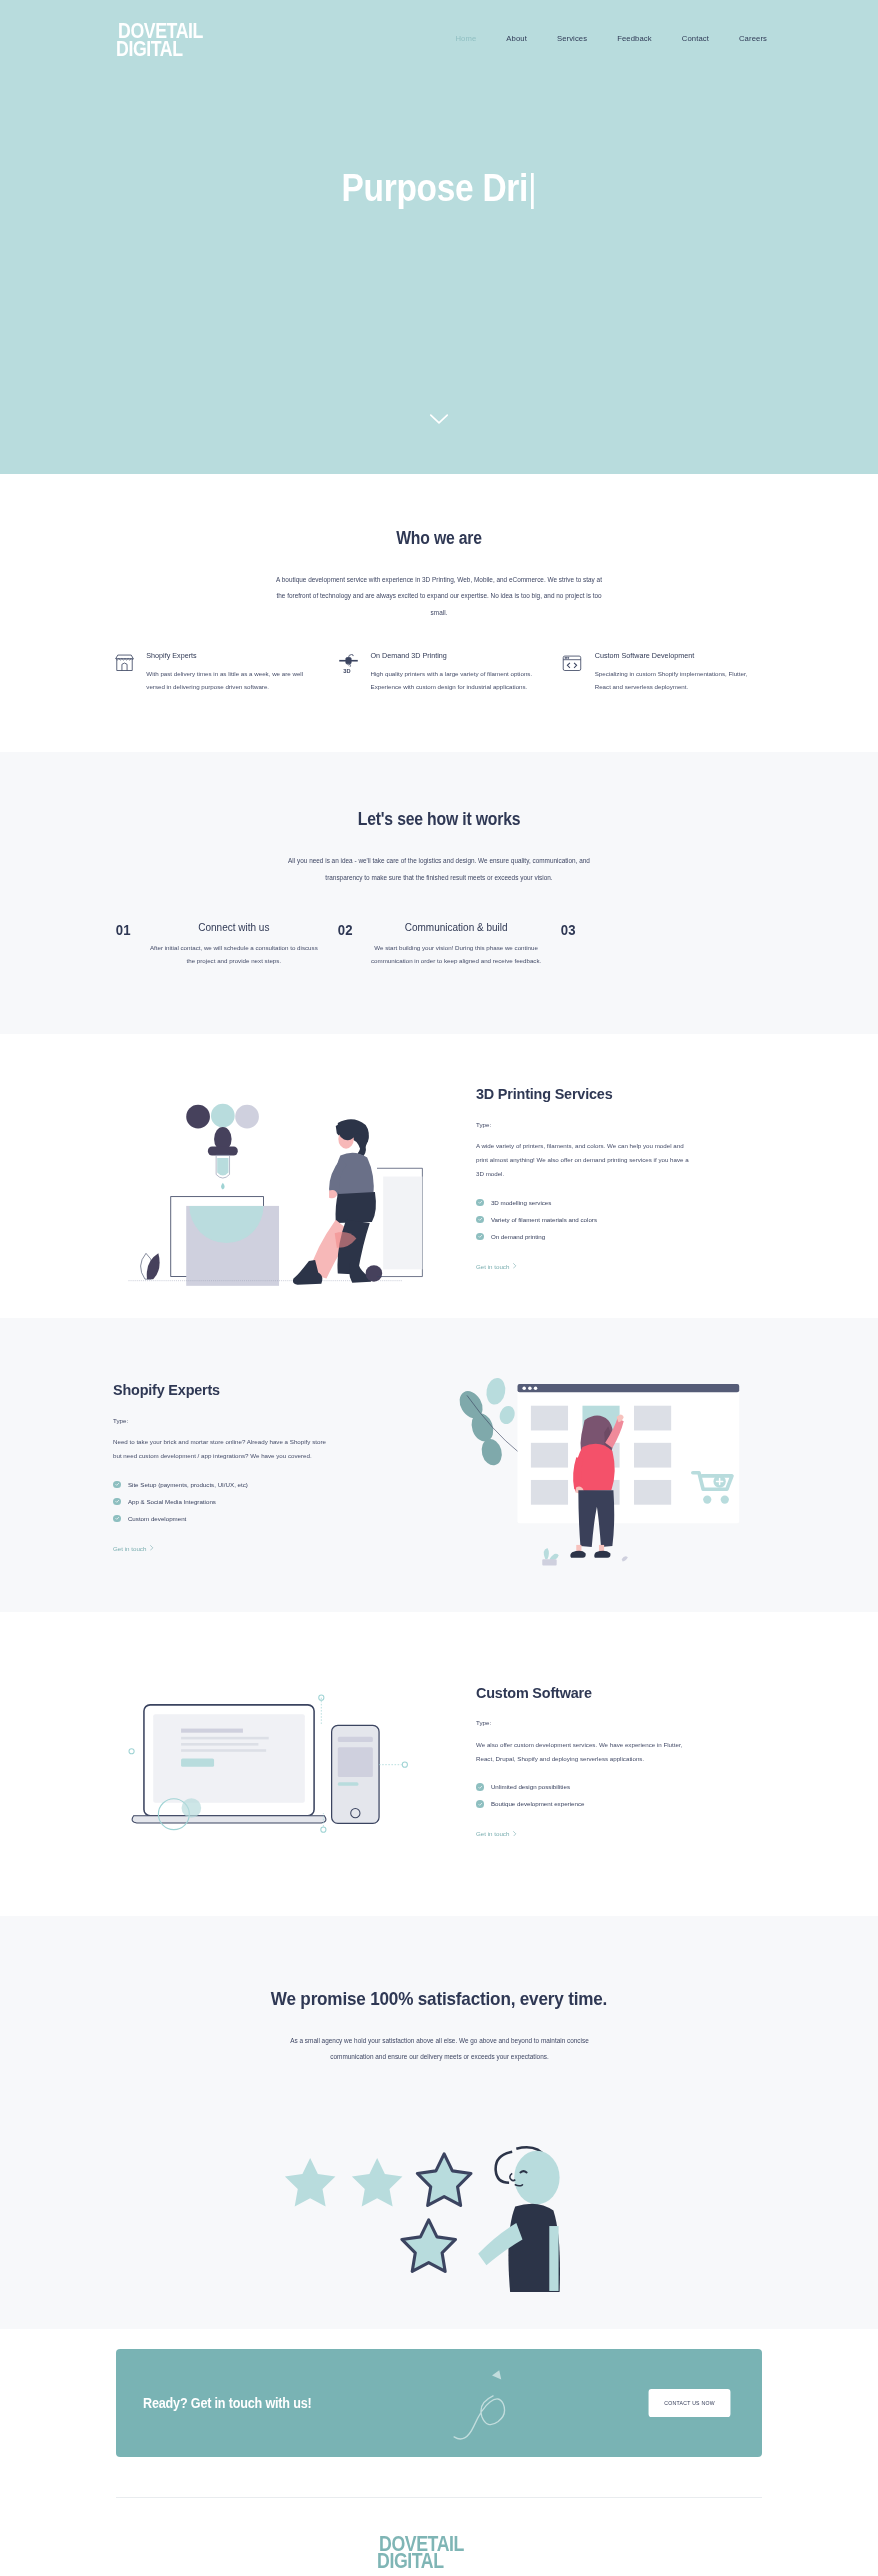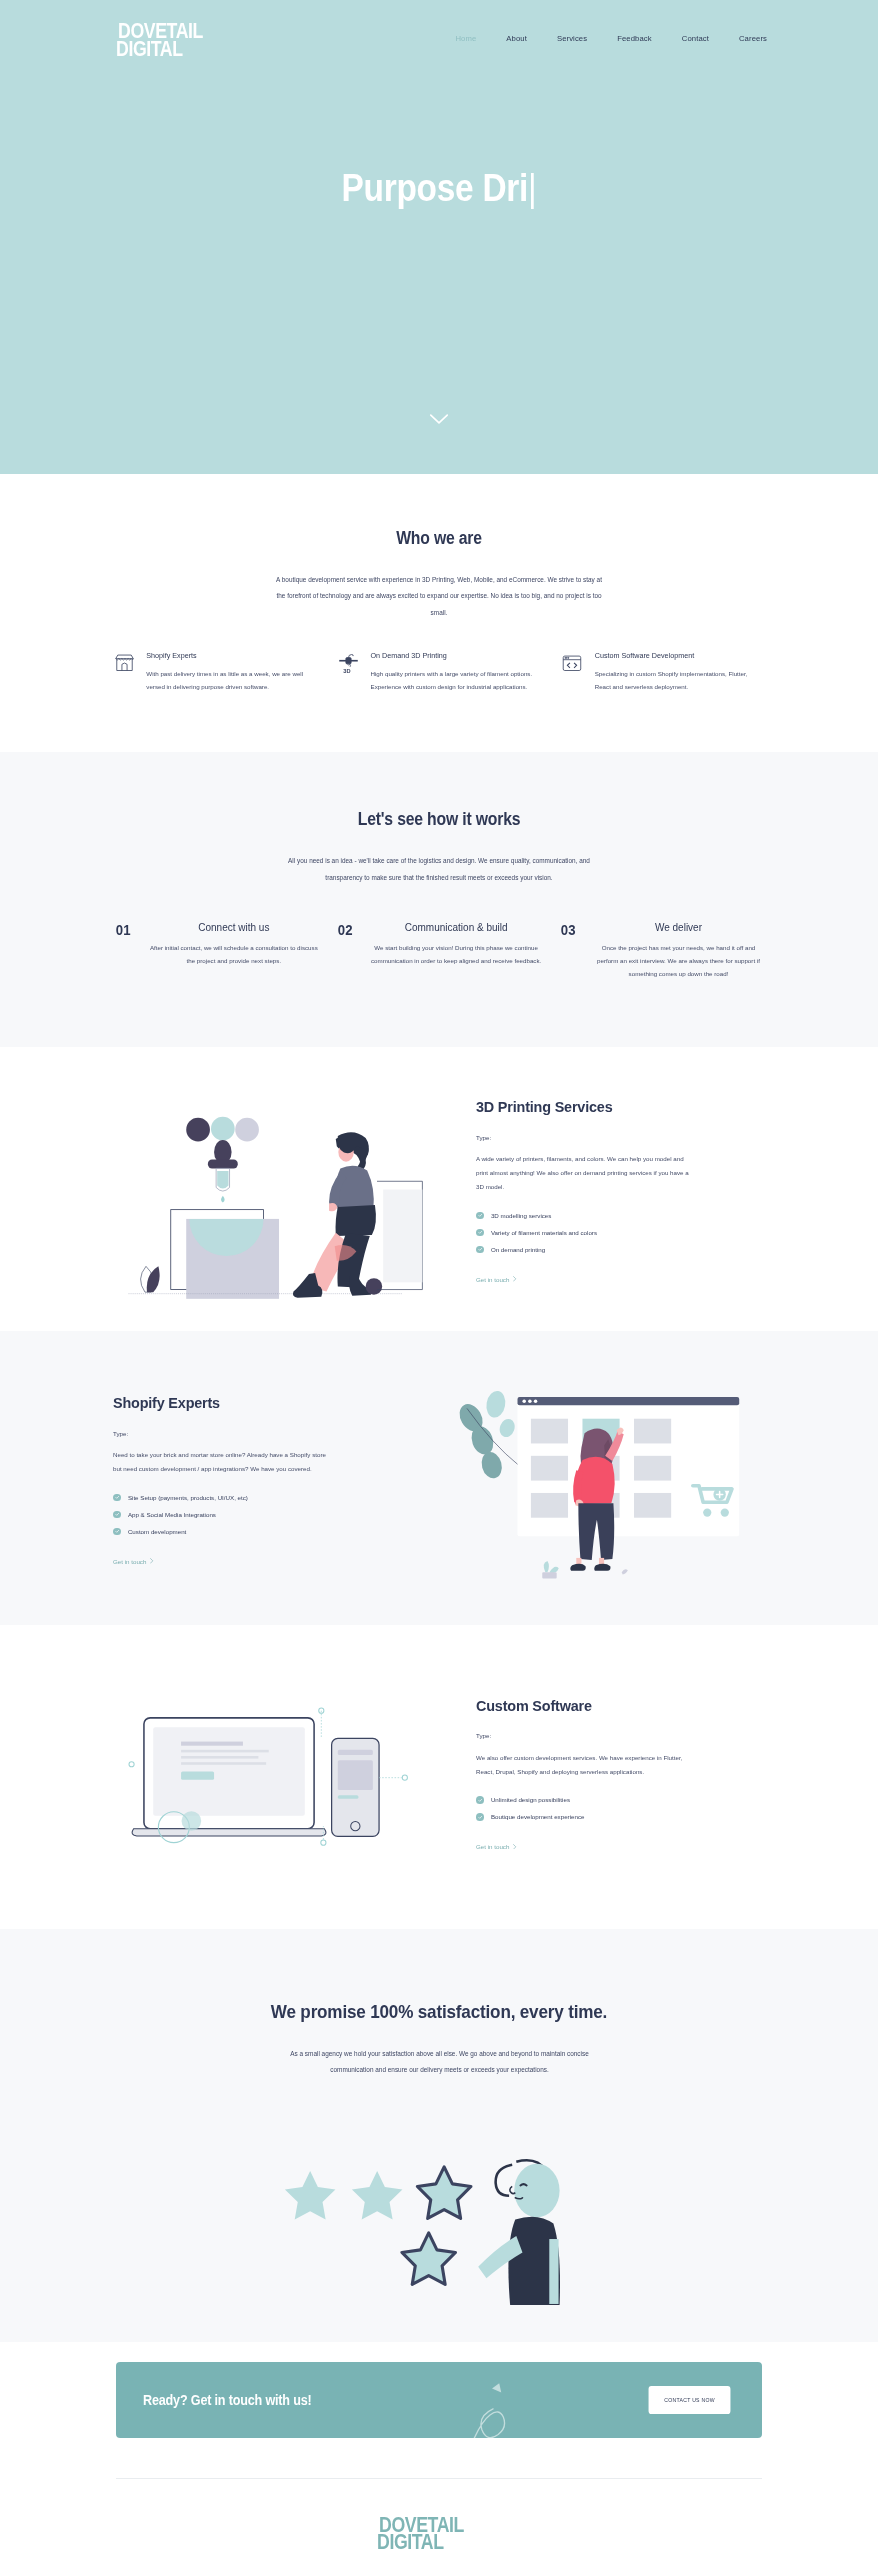--- a/index.html
+++ b/index.html
@@ -213,21 +213,21 @@
     font-size:6.2px;
     color:#7aaeb0;
     text-decoration:none;
   }
 
   
   .cta-outer { background:#ffffff; padding:0 116px; }
   .cta {
     background:#79b3b4;
     border-radius:4.1px;
-    height:76px;
+    height:108px;
     display:flex;
     align-items:center;
     padding:0 27px;
     position:relative;
     overflow:hidden;
   }
   .cta h2 {
     font-size:14px;
     font-weight:bold;
     color:#ffffff;
@@ -358,24 +358,20 @@
       </div>
       <div class="step">
         <div class="num">02</div>
         <div>
           <h3>Communication &amp; build</h3>
           <p>We start building your vision! During this phase we continue communication in order to keep aligned and receive feedback.</p>
         </div>
       </div>
       <div class="step">
         <div class="num">03</div>
-        <div>
-          <h3>We deliver</h3>
-          <p>Once the project has met your needs, we hand it off and perform an exit interview. We are always there for support if something comes up down the road!</p>
-        </div>
       </div>
     </div>
   </section>
 
   <section class="section sec-white" style="padding-top:31px;padding-bottom:31px;">
     <div class="svc">
       <div class="svc-art">
         <svg width="330" height="222" viewBox="0 0 640 430">
 
           <circle cx="165" cy="100" r="23" fill="#46415c"></circle>

